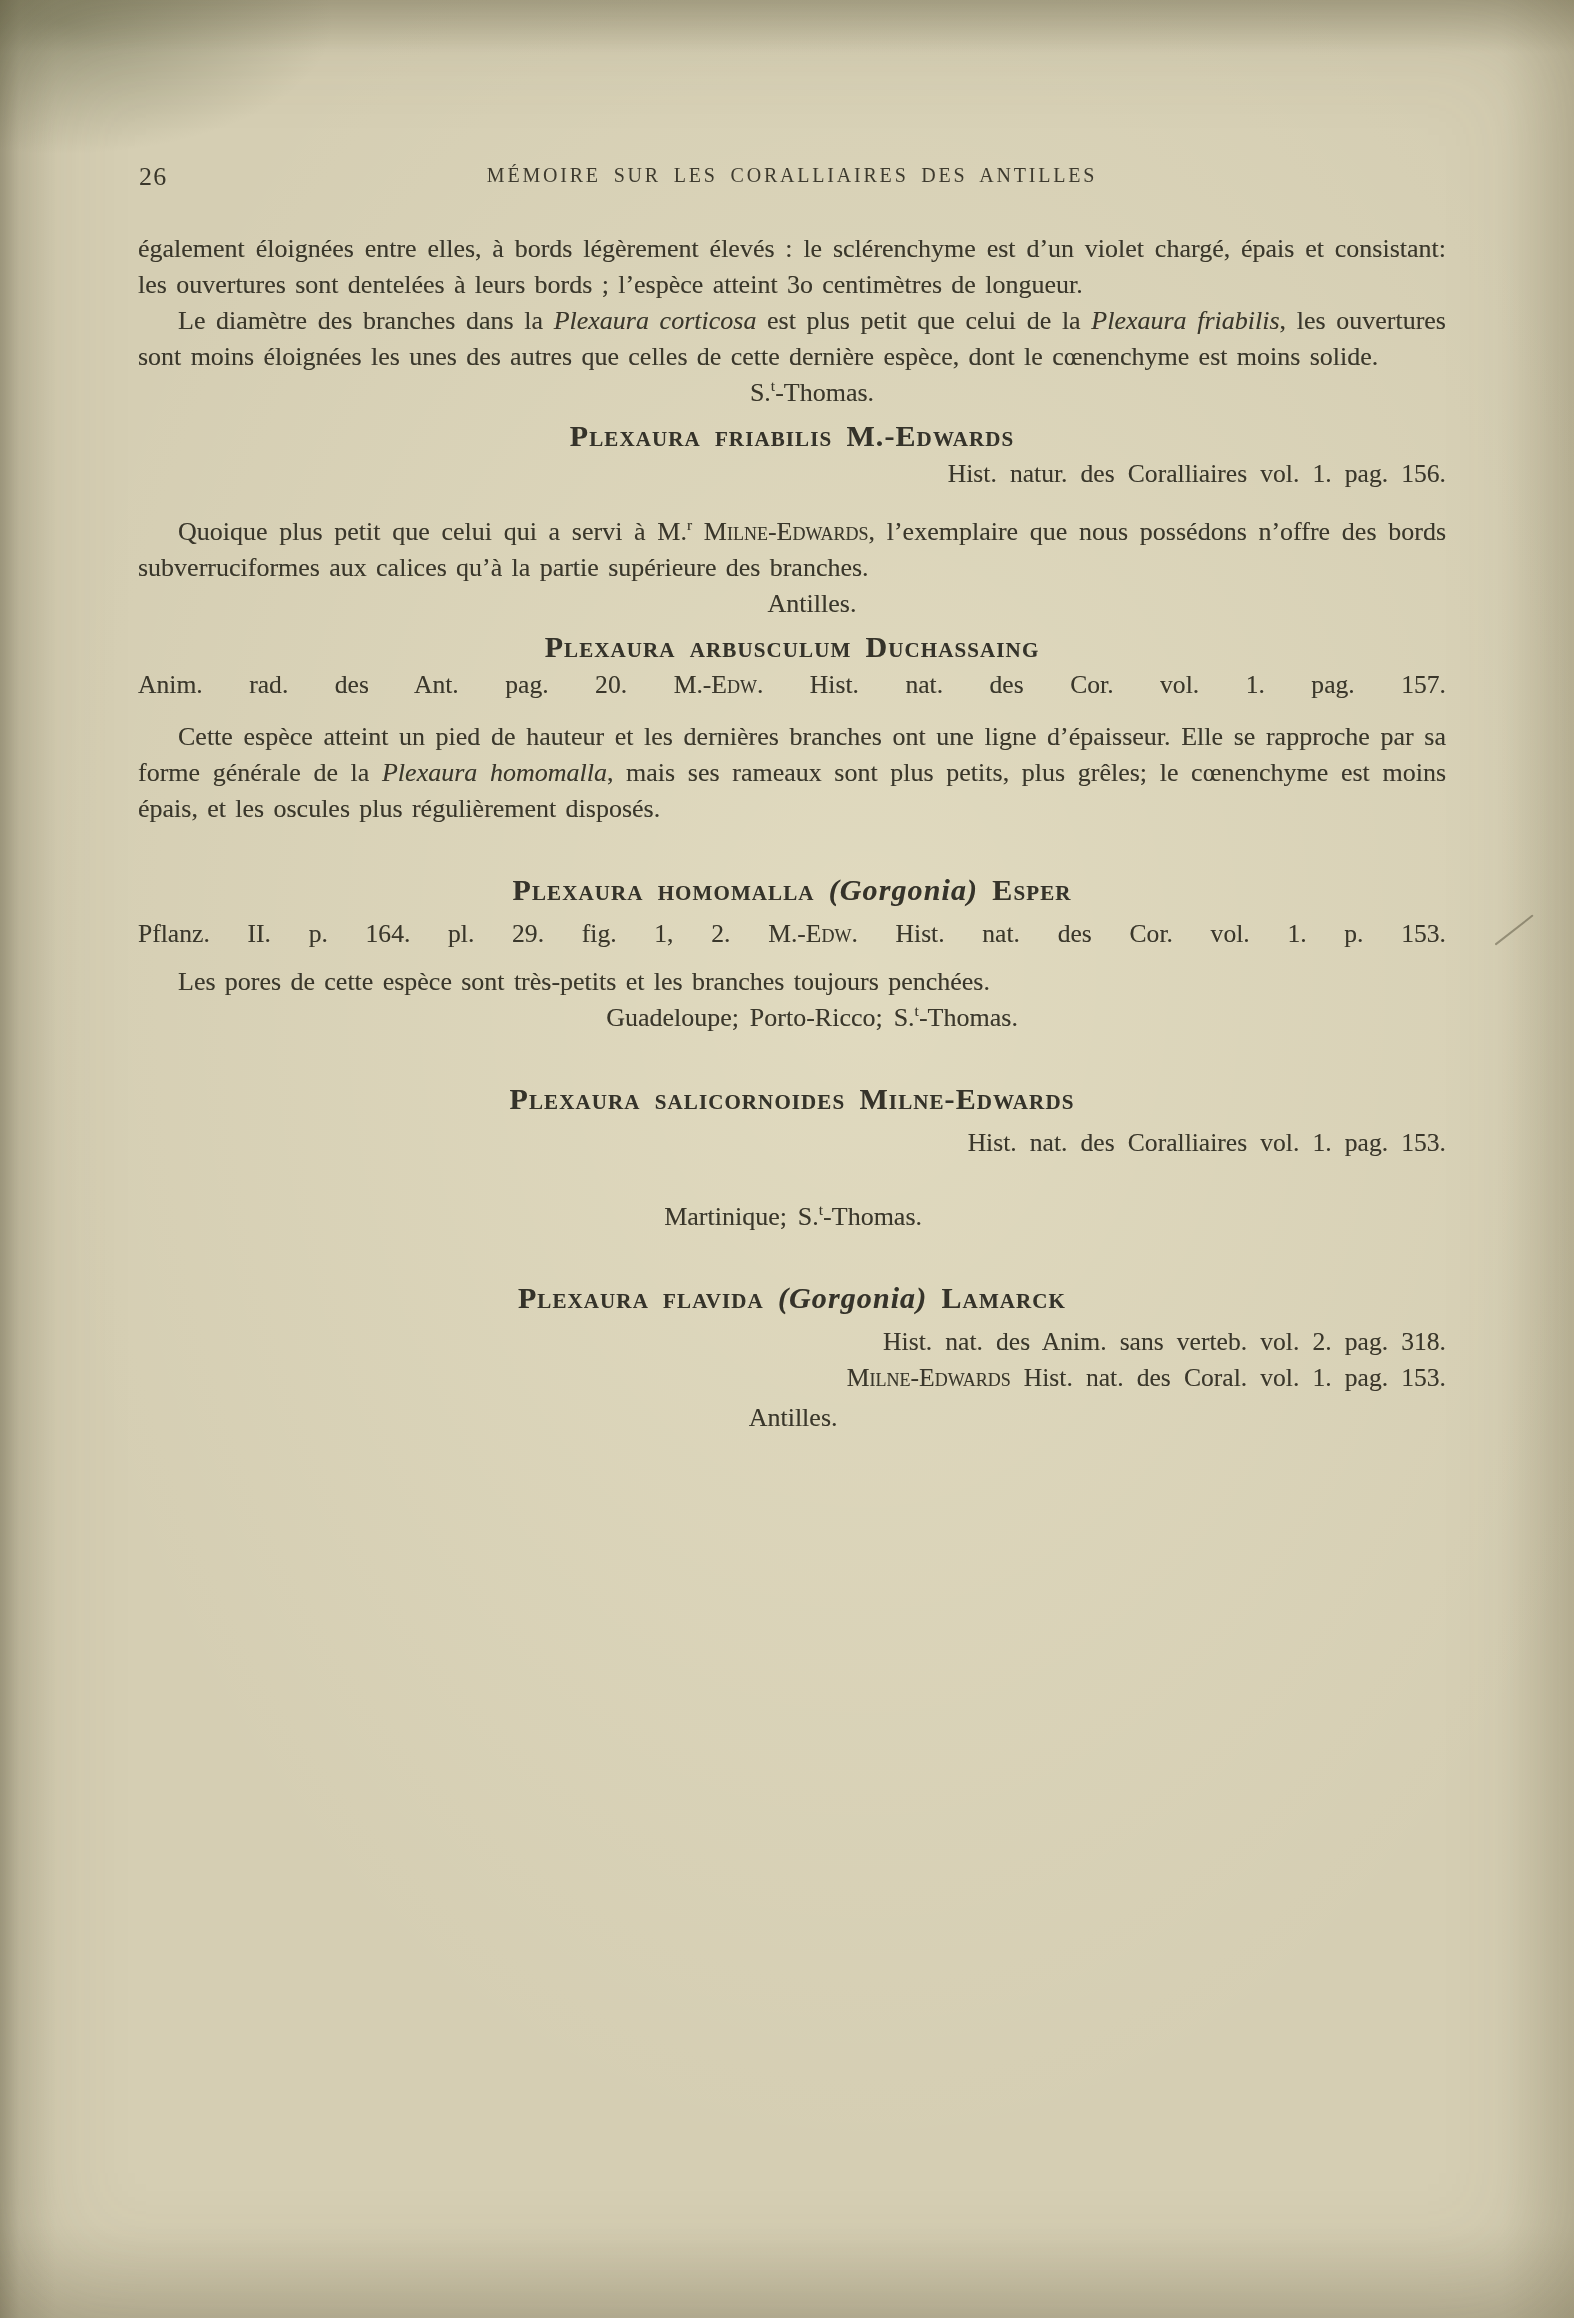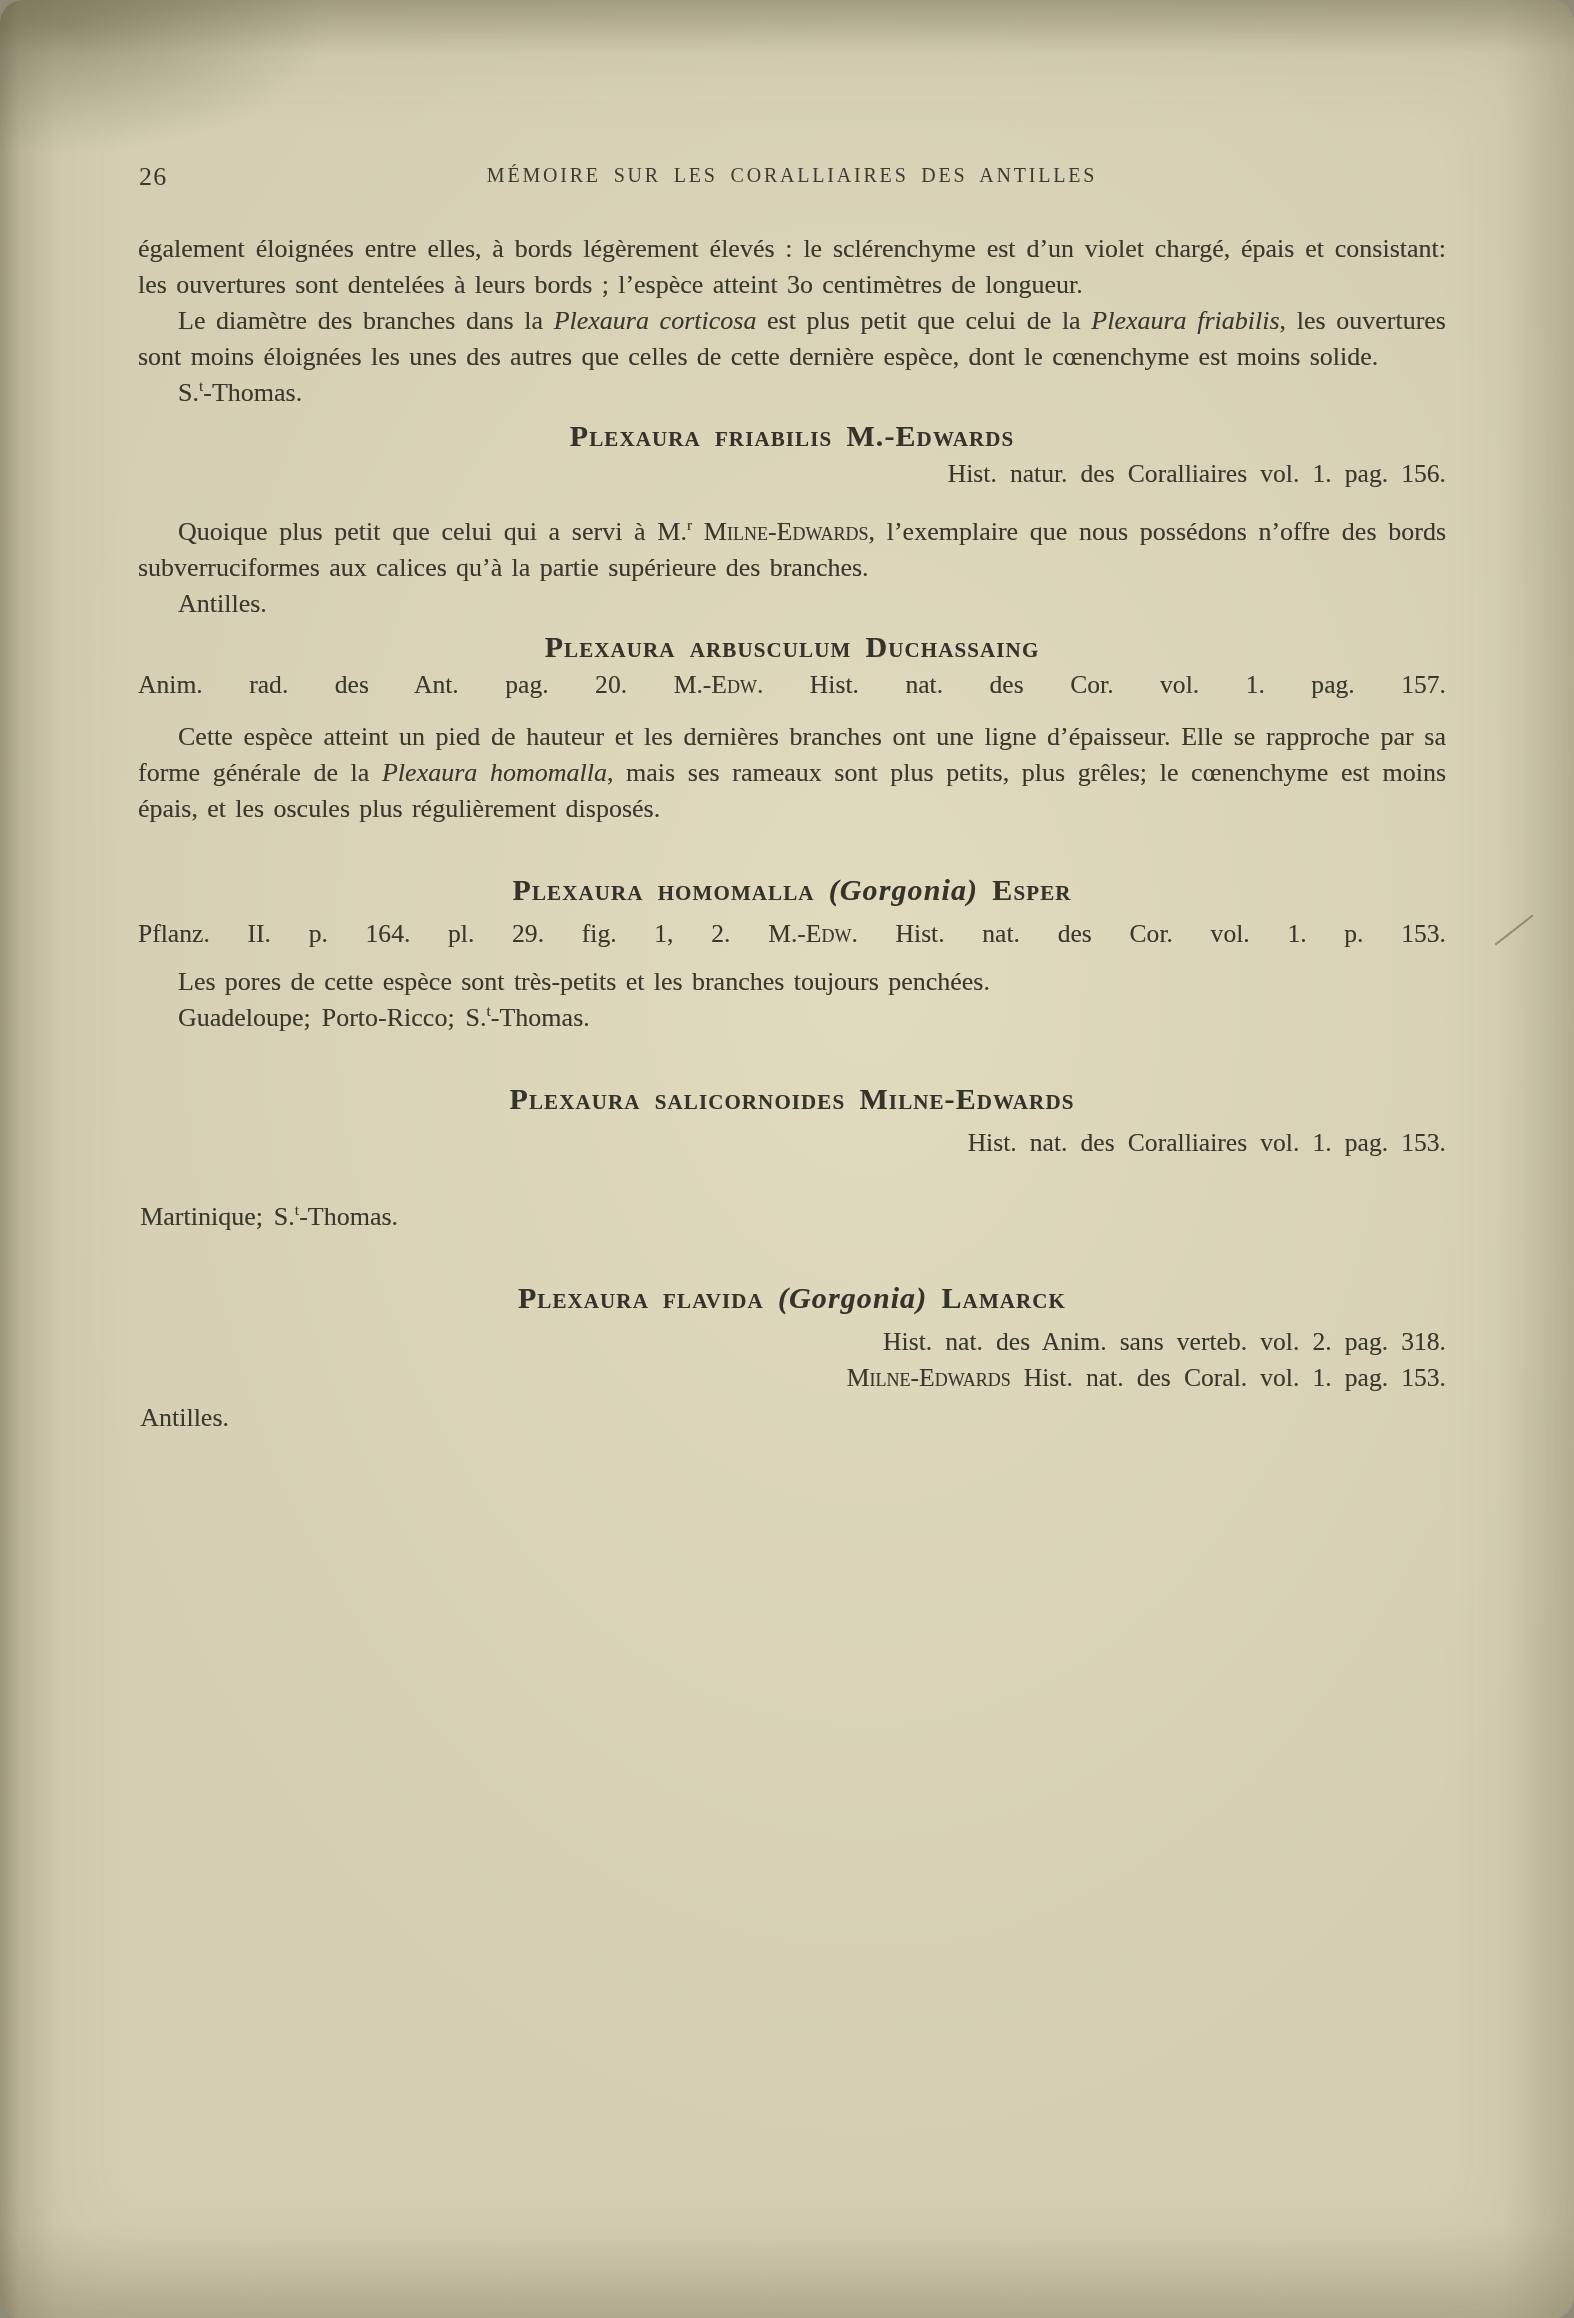--- a/index.html
+++ b/index.html
@@ -20,21 +20,20 @@
     color: #3a372b;
     background-color: #d5ceb3;
     background-image:
       radial-gradient(ellipse 389px 189px at 61px 22px, rgba(70,75,45,0.38), rgba(70,75,45,0) 70%),
       linear-gradient(90deg, rgba(75,70,45,0.32) 0px, rgba(75,70,45,0.10) 19px, rgba(75,70,45,0) 56px),
       linear-gradient(270deg, rgba(120,110,75,0.16) 0px, rgba(120,110,75,0) 72px),
       linear-gradient(180deg, rgba(90,85,55,0.30) 0px, rgba(90,85,55,0) 53px),
       linear-gradient(0deg, rgba(110,100,70,0.20) 0px, rgba(110,100,70,0) 94px),
       radial-gradient(ellipse 1056px 1501px at 55% 42%, rgba(255,250,224,0.28), rgba(255,250,224,0) 80%);
     box-shadow: inset 0 0 122px rgba(82,76,50,0.30);
-    border-radius: 23px;
   }
 
   .sheet-content {
     position: absolute;
     left: 138px;
     right: 128px;
     top: 164px;
   }
 
   .head-row {
@@ -67,20 +66,21 @@
   }
   .para.first { text-indent: 0; margin-top: 30px; }
 
   .loc {
     margin: 0;
     font-size: 26px;
     line-height: 36px;
     padding-left: 40px;
     word-spacing: 4.4px;
     text-shadow: 0 0 0.6px rgba(58,55,43,0.35);
+    text-align: center;
   }
   .loc.flush { padding-left: 2.2px; }
 
   .species {
     margin: 7.8px 0 3.3px 0;
     font-size: 30px;
     line-height: 34px;
     text-align: center;
     font-weight: bold;
     letter-spacing: 1.1px;

